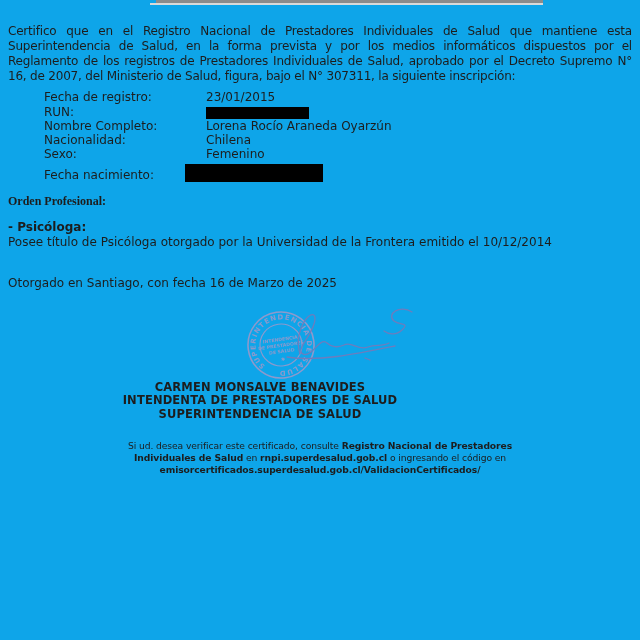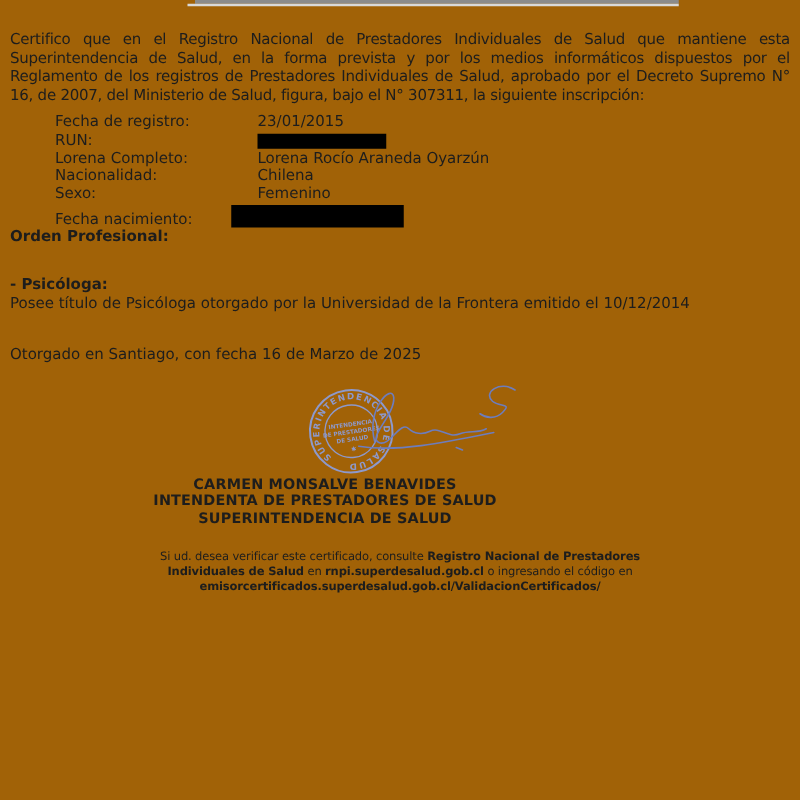--- a/index.html
+++ b/index.html
@@ -1,35 +1,35 @@
 <!DOCTYPE html>
 <html><head>
 <meta charset="utf-8">
 <style>
   html,body{margin:0;padding:0;background:#ffffff;}
   .page{
-    position:relative;width:640px;height:640px;background:#a16207;
+    position:relative;width:640px;height:640px;background:#0ea5e9;
     font-family:"DejaVu Sans",sans-serif;color:#1d1d1d;overflow:hidden;
   }
   .topbar{position:absolute;left:156px;top:0;width:387px;height:3px;background:#8b8b8b;}
   .topbar-shadow{position:absolute;left:150px;top:3px;width:393px;height:2px;background:#d9d9d9;}
   .para{
     position:absolute;left:8px;top:24px;width:624px;
     font-size:12px;line-height:15px;text-align:justify;letter-spacing:-0.2px;
   }
   .fields{position:absolute;left:8px;top:90px;width:620px;font-size:12px;line-height:14px;}
   .frow{display:flex;align-items:flex-end;margin-left:36px;}
   .flabel{flex:0 0 162px;width:162px;}
   .fvalue{flex:1;}
   .bar{display:inline-block;background:#000000;vertical-align:top;}
   .bar-run{width:103px;height:12px;margin-top:3px;}
   .bar-dob{width:138px;height:18px;margin-left:-21px;margin-top:3px;}
   .line{position:absolute;left:8px;font-size:12px;line-height:15px;white-space:nowrap;}
   .bold{font-weight:bold;}
-  .h-orden{top:182px;}
+  .h-orden{top:194px;font-family:Liberation Serif, serif;}
   .h-prof{top:220px;}
   .t-posee{top:235px;}
   .t-otorgado{top:276px;}
   .stamp-wrap{position:absolute;left:228px;top:302px;width:195px;height:82px;}
   .nameblock{
     position:absolute;left:0;top:381px;width:520px;text-align:center;
     font-size:11.5px;font-weight:bold;line-height:13.3px;letter-spacing:0.15px;
   }
   .footer{
     position:absolute;left:0;top:427px;width:640px;text-align:center;
@@ -50,21 +50,21 @@
   <div class="fields">
     <div class="frow">
       <span class="flabel">Fecha de registro:</span>
       <span class="fvalue">23/01/2015</span>
     </div>
     <div class="frow">
       <span class="flabel">RUN:</span>
       <span class="fvalue"><span class="bar bar-run"></span></span>
     </div>
     <div class="frow">
-      <span class="flabel">Lorena Completo:</span>
+      <span class="flabel">Nombre Completo:</span>
       <span class="fvalue">Lorena Rocío Araneda Oyarzún</span>
     </div>
     <div class="frow">
       <span class="flabel">Nacionalidad:</span>
       <span class="fvalue">Chilena</span>
     </div>
     <div class="frow">
       <span class="flabel">Sexo:</span>
       <span class="fvalue">Femenino</span>
     </div>

